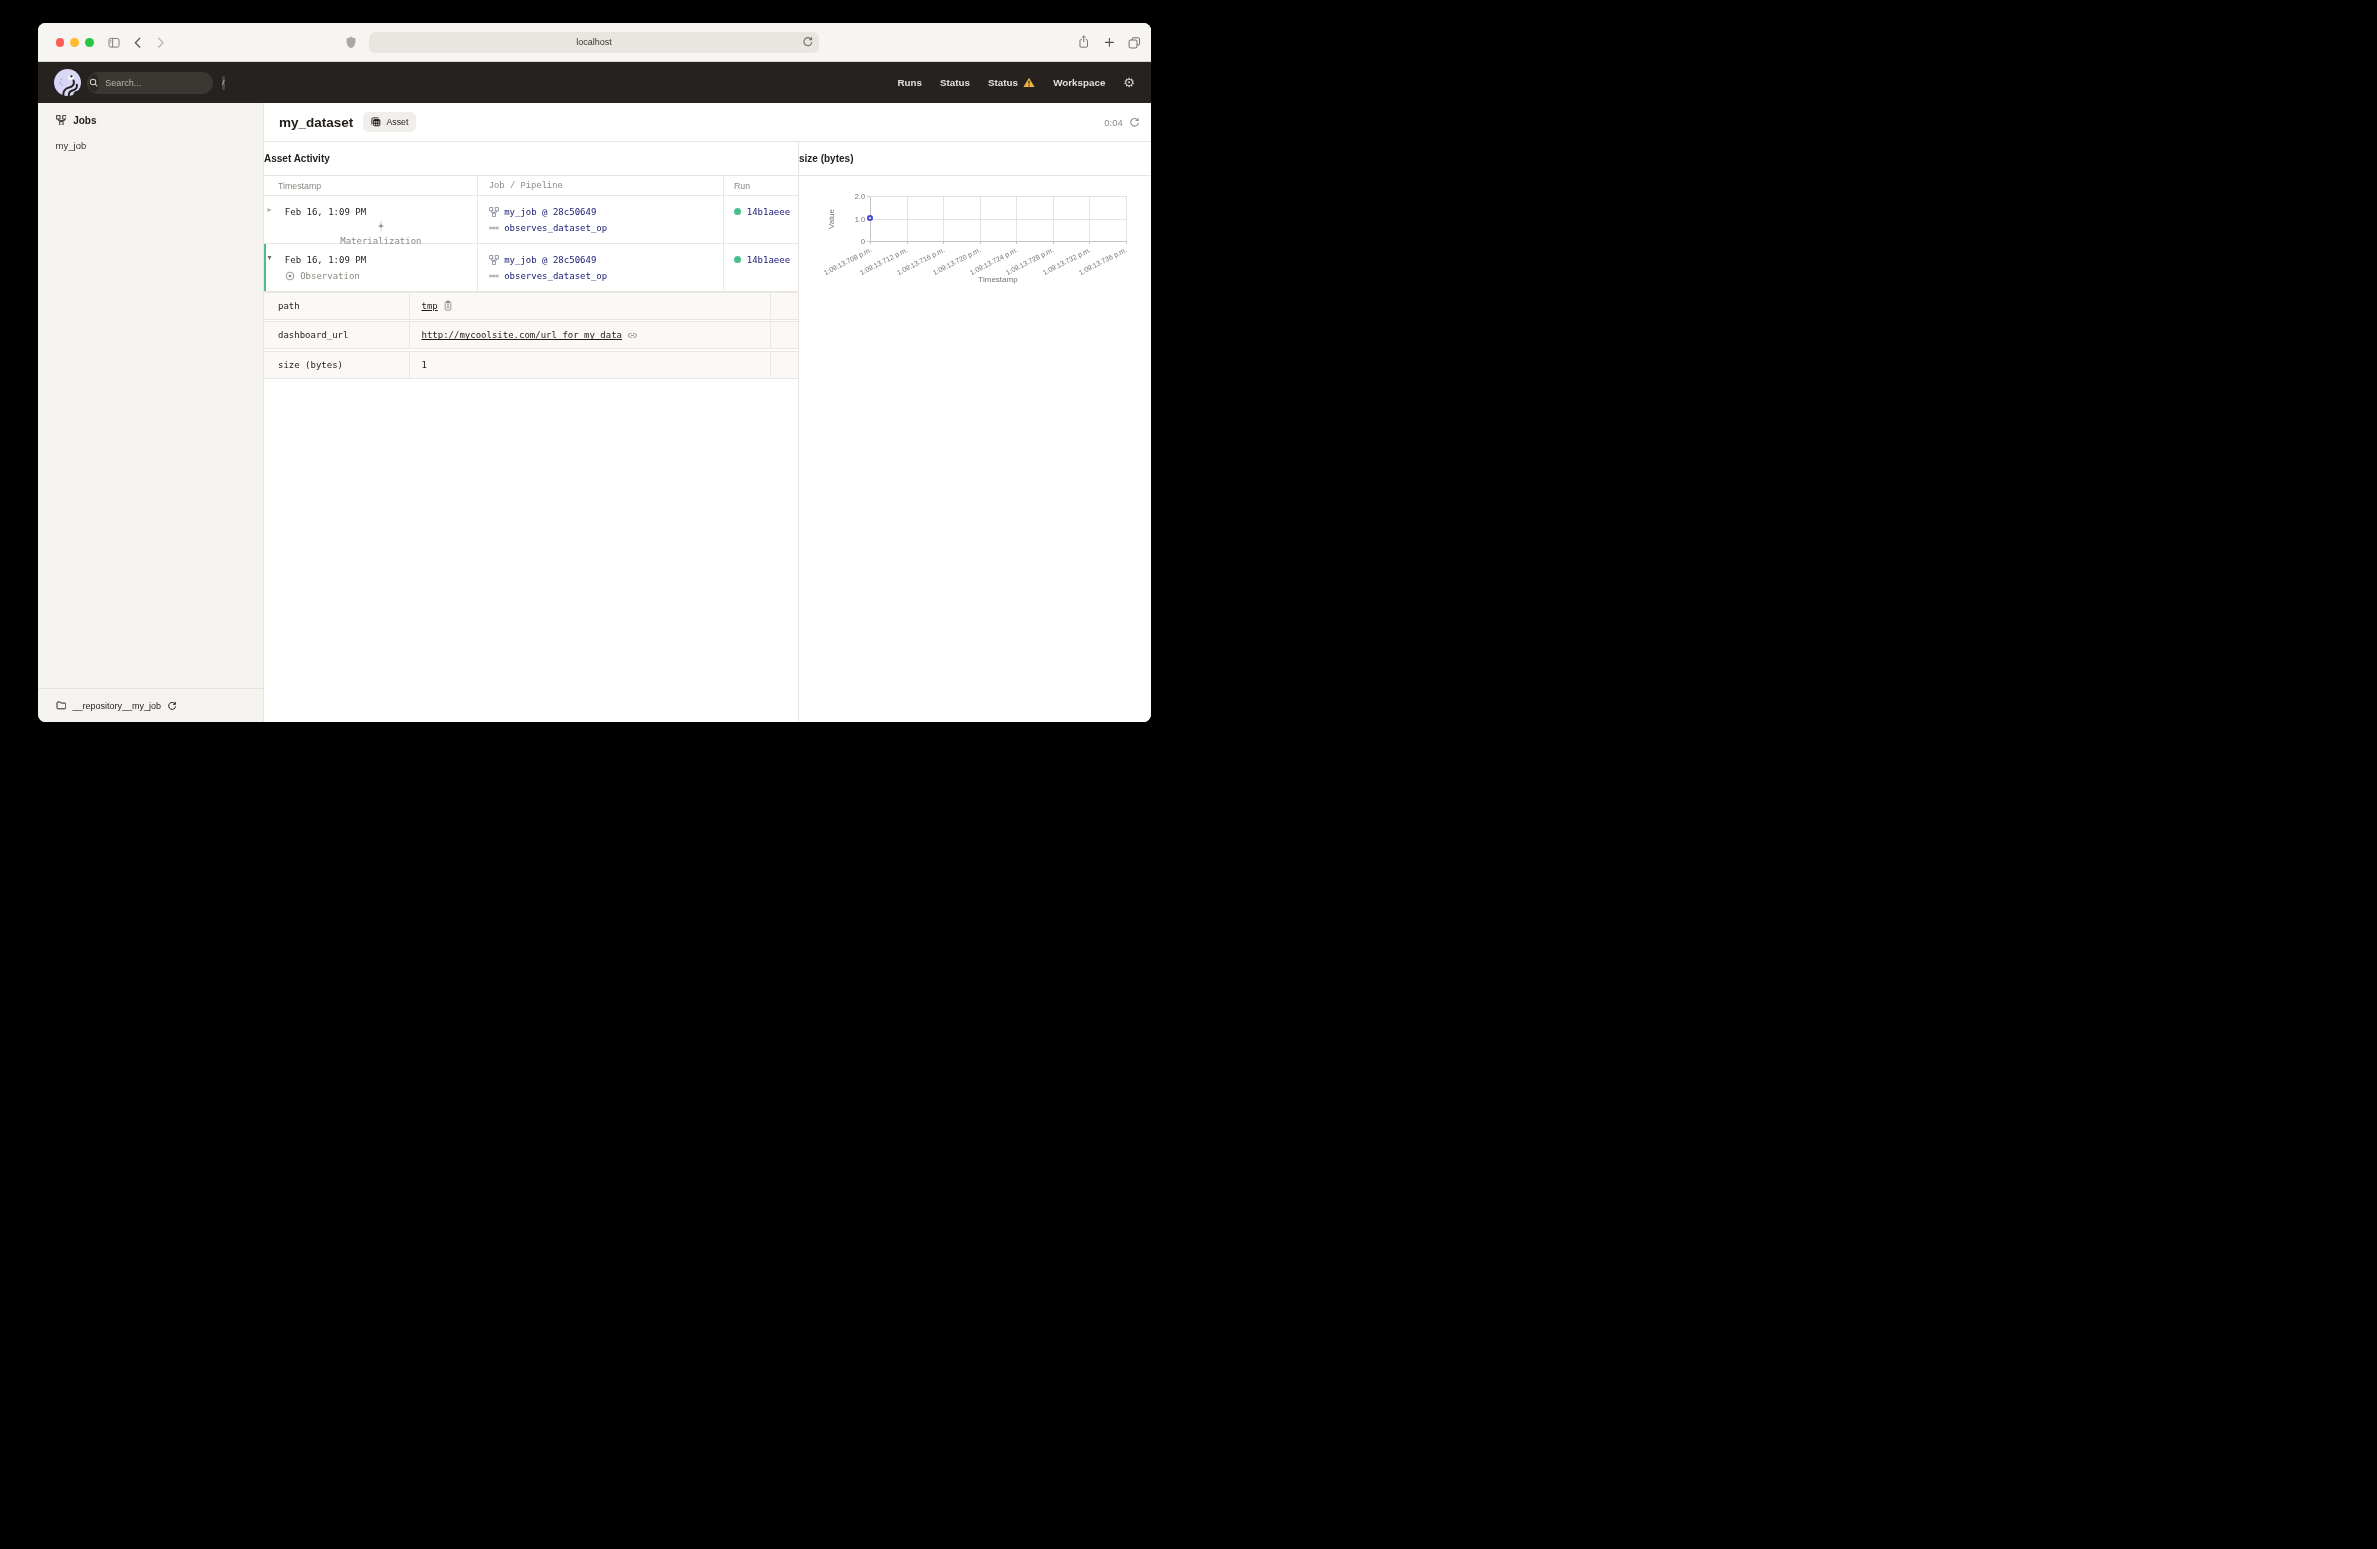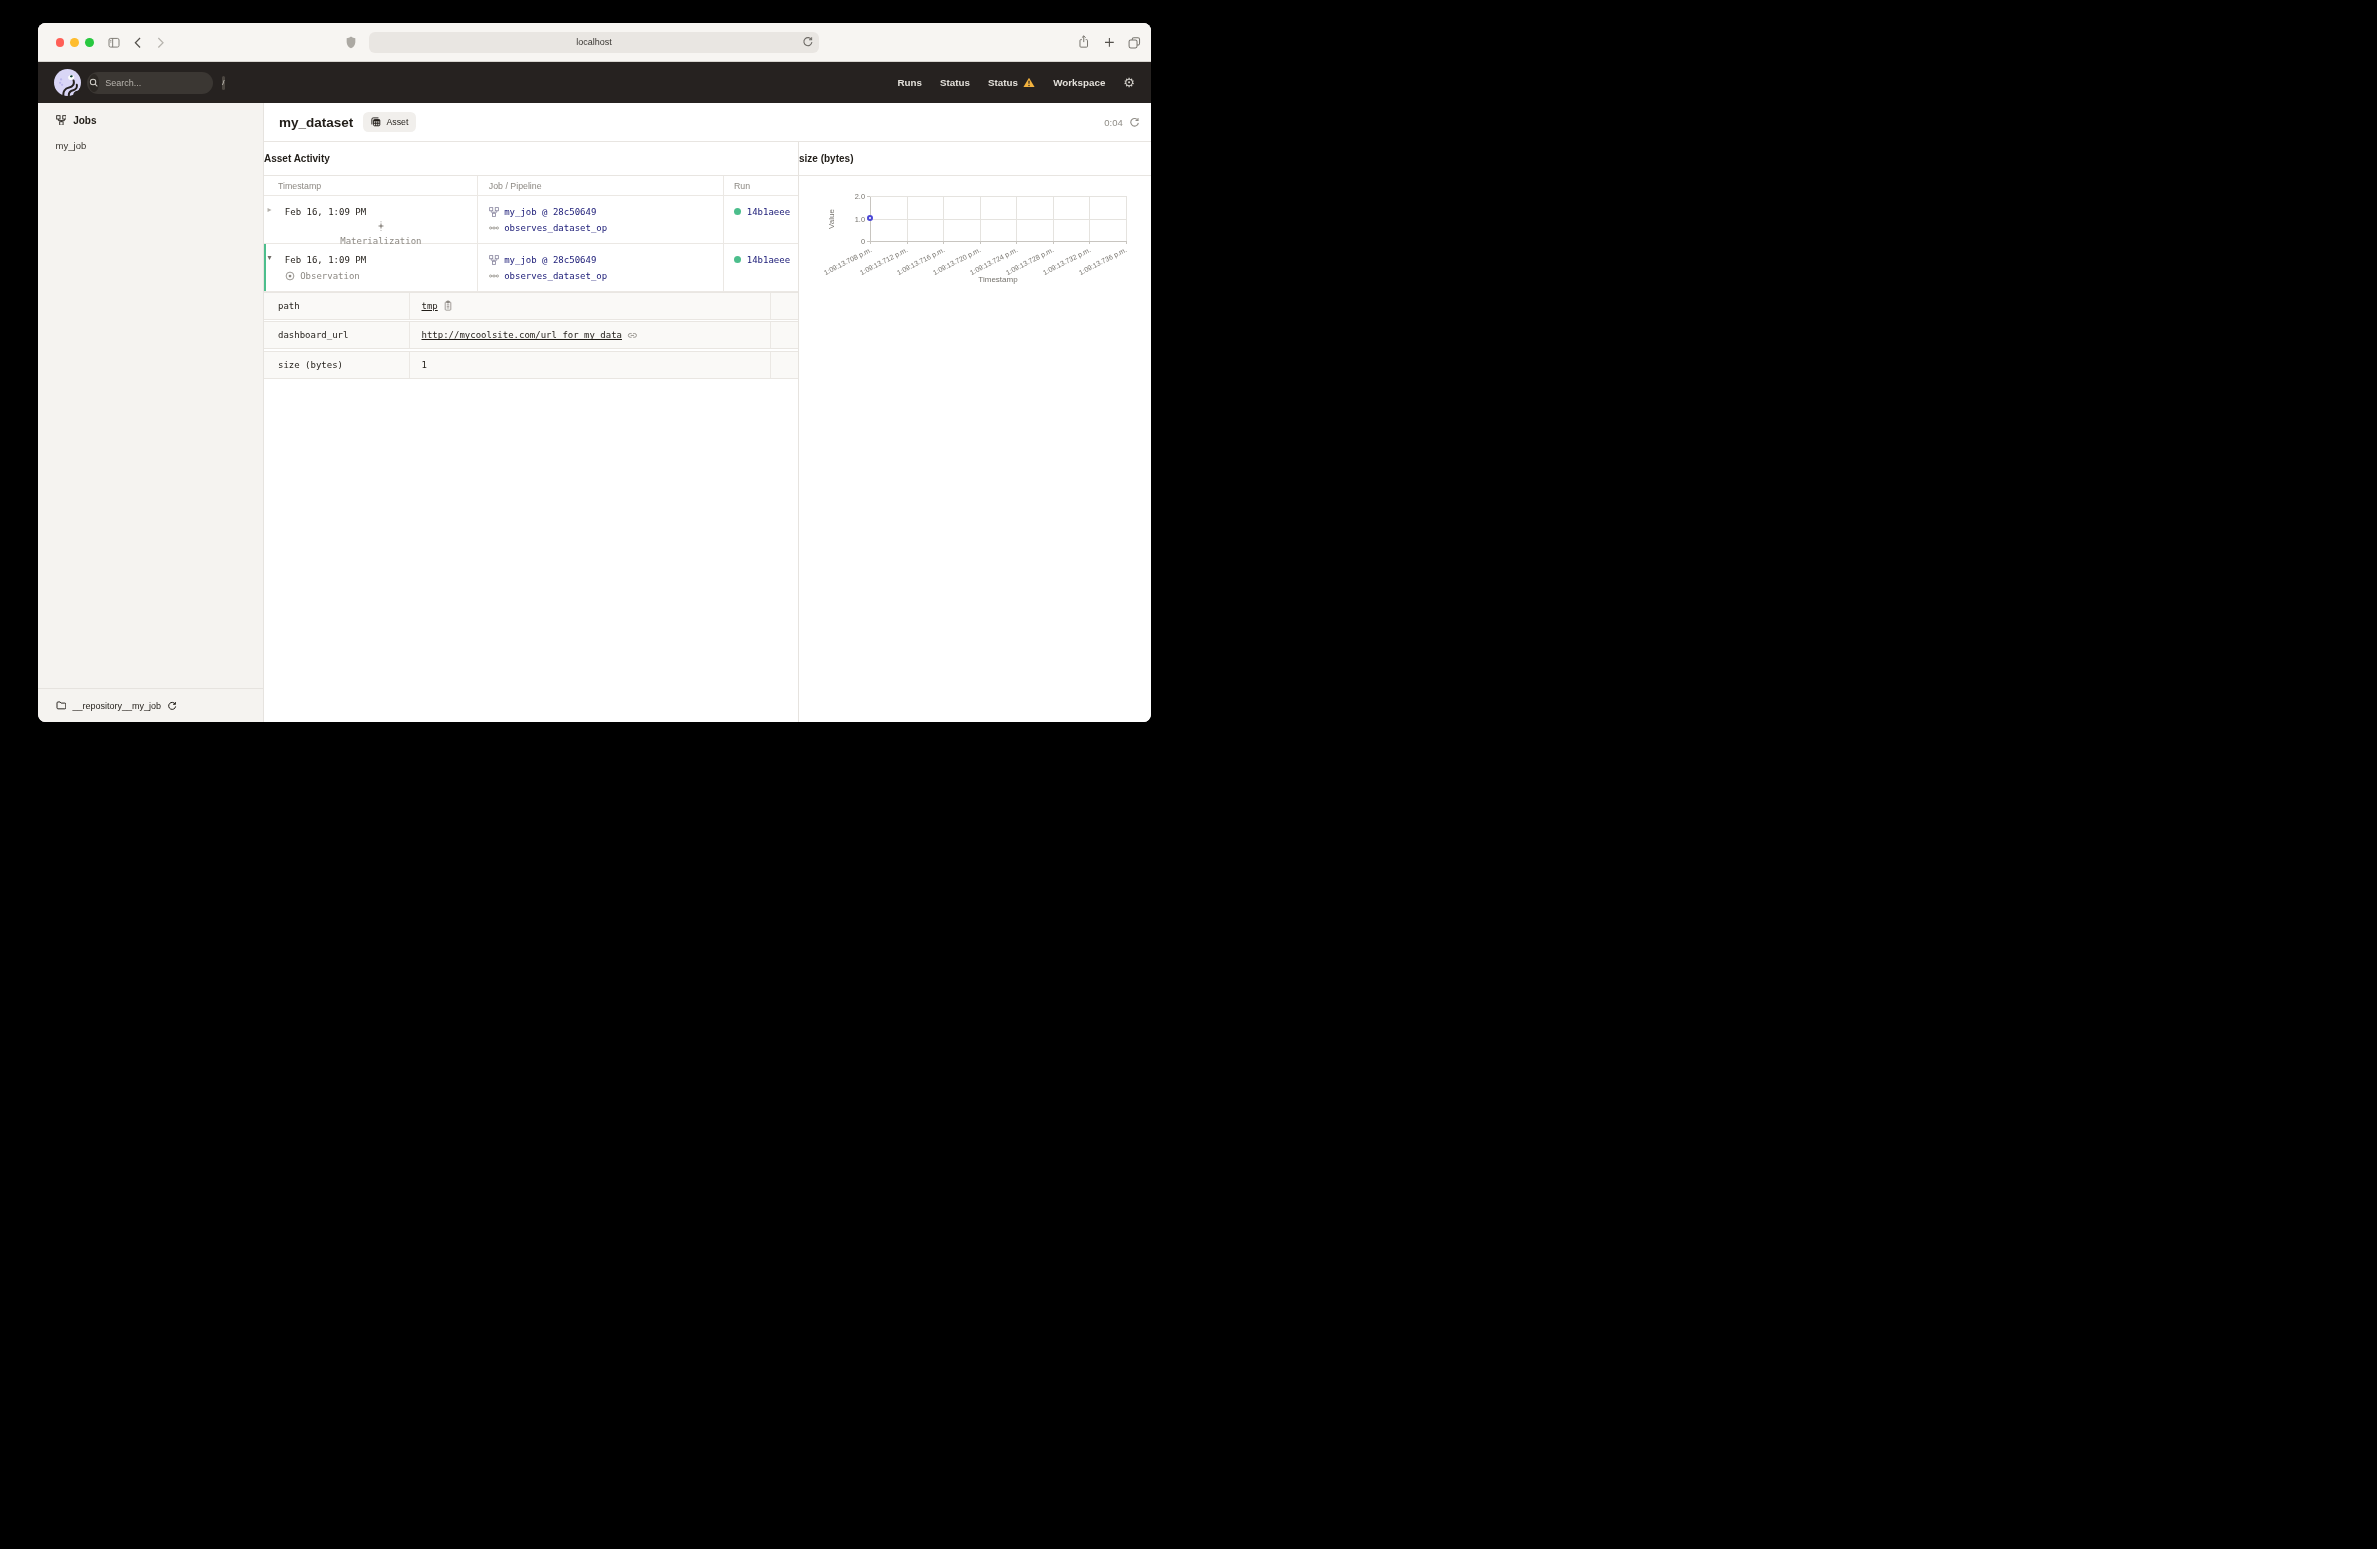--- a/index.html
+++ b/index.html
@@ -57,21 +57,21 @@
   .left-panel { width:535px; border-right:0.7px solid #e6e3df; position:relative; }
   .right-panel { flex:1; position:relative; }
   .sec-head { height:34px; border-bottom:0.7px solid #e8e5e1; display:flex; align-items:center;
               font-size:10px; font-weight:bold; color:#211d18; }
 
   
   .mono { font-family:"DejaVu Sans Mono",monospace; }
   .thead { height:20px; display:flex; align-items:center; color:#8c8882; font-size:8.8px;
            border-bottom:0.7px solid #ebe8e4; }
   .th1 { width:214px; padding-left:14px; border-right:0.7px solid #ebe8e4; height:100%; display:flex; align-items:center; }
-  .th2 { width:246px; padding-left:10.8px; border-right:0.7px solid #ebe8e4; height:100%; display:flex; align-items:center; }
+  .th2 { width:246px; padding-left:10.8px; border-right:0.7px solid #ebe8e4; height:100%; display:flex; align-items:center;font-family:Liberation Mono, monospace; }
   .th3 { flex:1; padding-left:10px; height:100%; display:flex; align-items:center; }
   .trow { height:48px; display:flex; border-bottom:0.7px solid #ebe8e4; font-size:9px; position:relative; }
   .green-bar { position:absolute; left:0; top:0; bottom:0; width:2px; background:#4cbe8c; }
   .tc1 { width:214px; border-right:0.7px solid #ebe8e4; padding:8.8px 0 0 14px; position:relative; }
   .tc2 { width:246px; border-right:0.7px solid #ebe8e4; padding:8.8px 0 0 10.8px; }
   .tc3 { flex:1; padding:8.8px 0 0 10px; }
   .row-line { display:flex; align-items:center; gap:5.4px; height:13.5px; margin-bottom:2.7px; }
   .expander { position:absolute; left:3.4px; top:8.8px; font-family:"DejaVu Sans",sans-serif; font-size:8px; cursor:pointer; }
   .exp-closed { color:#b2afa9; }
   .exp-open { color:#706d67; }

